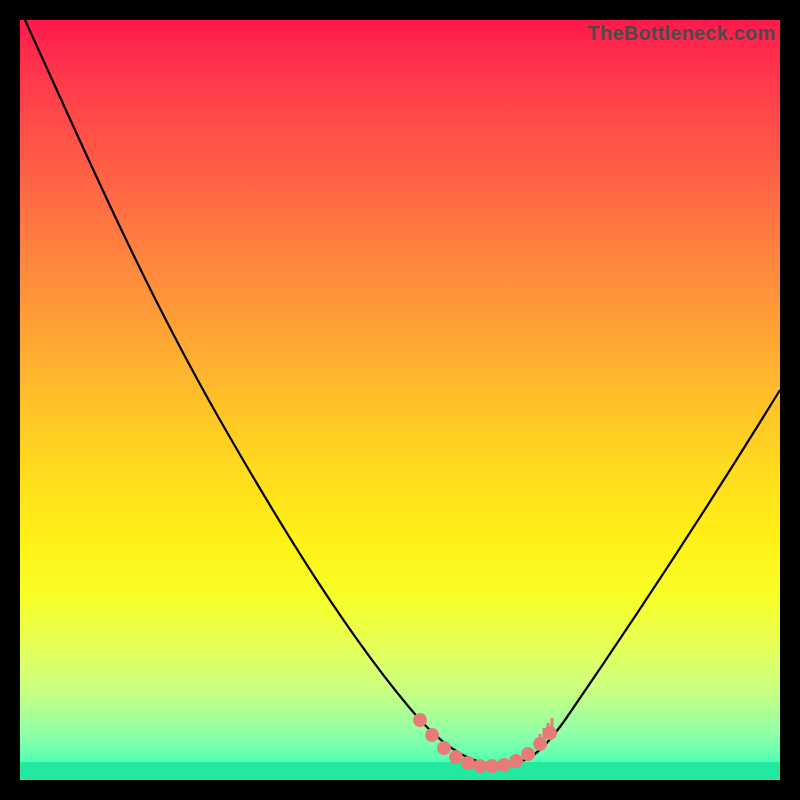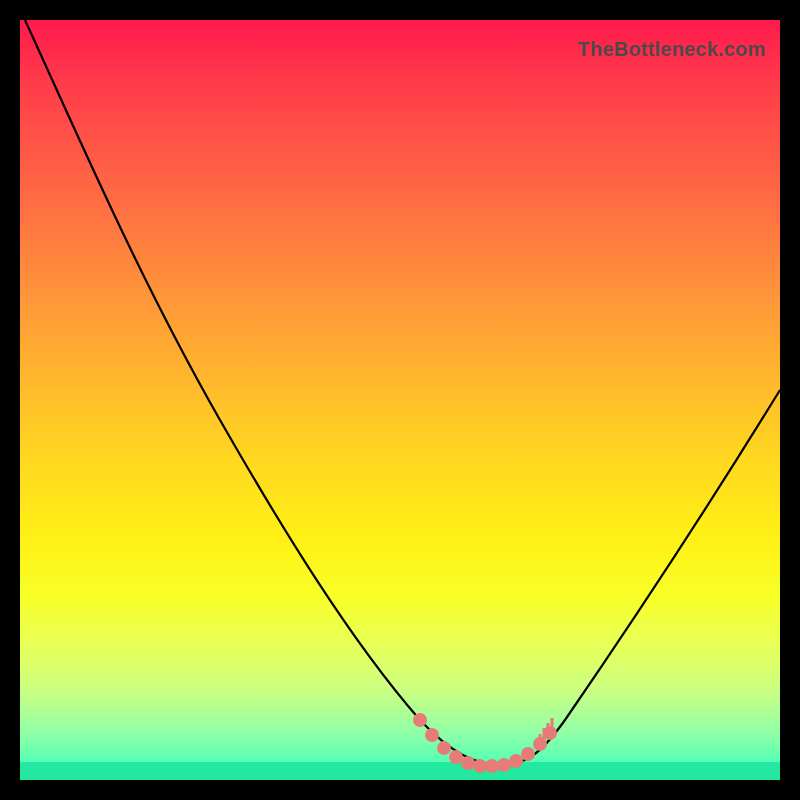--- a/index.html
+++ b/index.html
@@ -36,27 +36,26 @@
       #fff016 68%,
       #f7ff28 76%,
       #e8ff56 82%,
       #ccff80 88%,
       #8effa8 94%,
       #2fffbc 100%);
   }
   .watermark {
     position: absolute;
     top: 2px;
-    right: 14px;
+    right: 4px;
     color: #4a4a4a;
     font-size: 20px;
     font-weight: 600;
     letter-spacing: 0.2px;
     user-select: none;
-    margin-top: 16px;
   }
   svg.curve {
     position: absolute;
     left: 0;
     top: 0;
     width: 760px;
     height: 760px;
   }
   .bottom-band {
     position: absolute;

